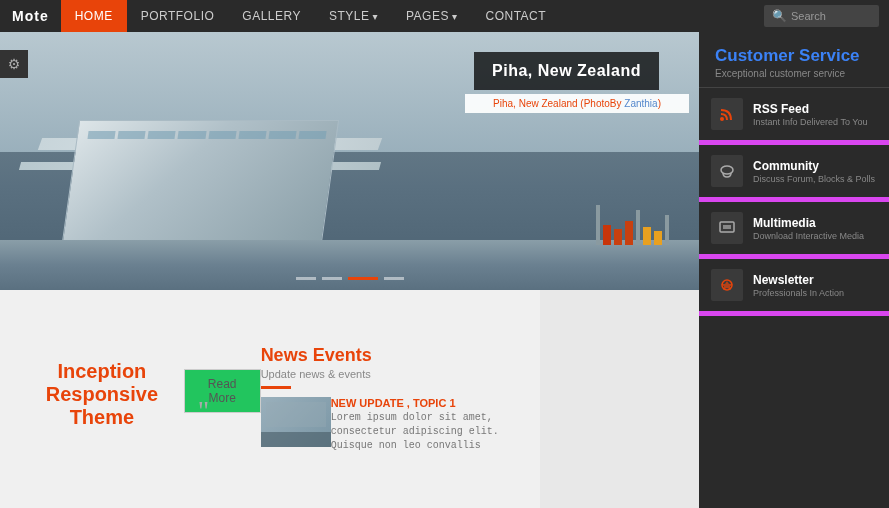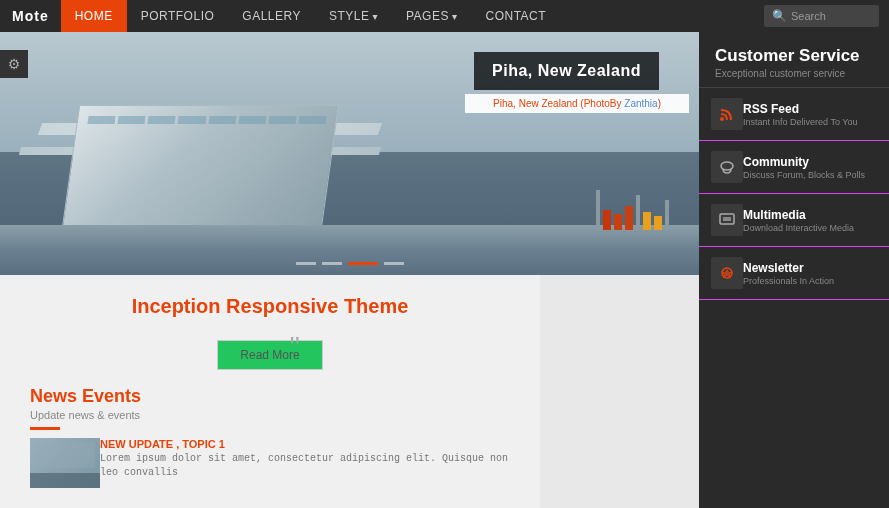--- a/index.html
+++ b/index.html
@@ -220,21 +220,21 @@
       background: #e8e8e8;
       flex: 1;
     }
 
     
     .theme-intro {
       width: 540px;
       padding: 20px 30px;
       background: #f0f0f0;
       display: flex;
-      flex-direction: column;
+      flex-direction: row;
       align-items: center;
     }
     .theme-title {
       font-size: 20px;
       color: #555;
       margin-bottom: 10px;
       text-align: center;
     }
     .theme-title span { color: #e8440a; }
     .theme-desc {
@@ -324,35 +324,36 @@
       flex-direction: column;
     }
 
     
     .cs-header {
       padding: 14px 16px 8px;
       border-bottom: 1px solid #444;
     }
     .cs-title {
       font-size: 17px;
-      color: #ffffff;
+      color: #3b82f6;
       font-weight: bold;
       margin-bottom: 2px;
     }
     .cs-sub {
       font-size: 10px;
       color: #888;
     }
 
     .sidebar-item {
       display: flex;
       align-items: center;
       padding: 10px 12px;
-      border-bottom: 1px solid #d946ef;
+      border-bottom: 5px solid #d946ef;
       cursor: pointer;
+      gap: 10px;
     }
     .sidebar-icon {
       width: 32px;
       height: 32px;
       background: #3a3a3a;
       border-radius: 2px;
       display: flex;
       align-items: center;
       justify-content: center;
       flex-shrink: 0;

